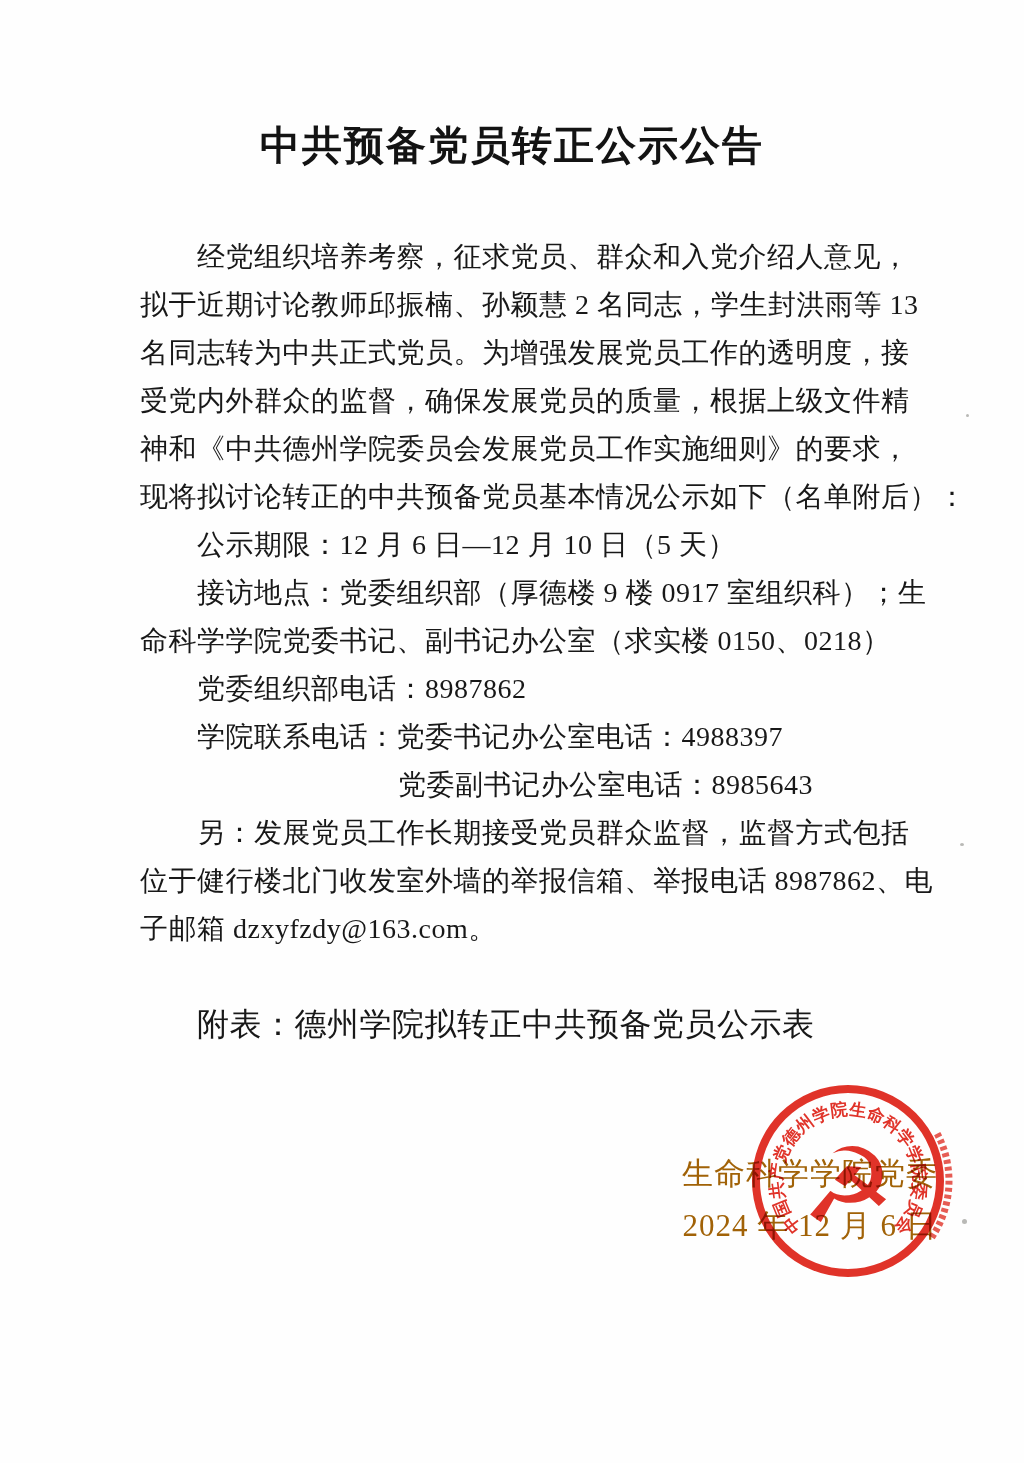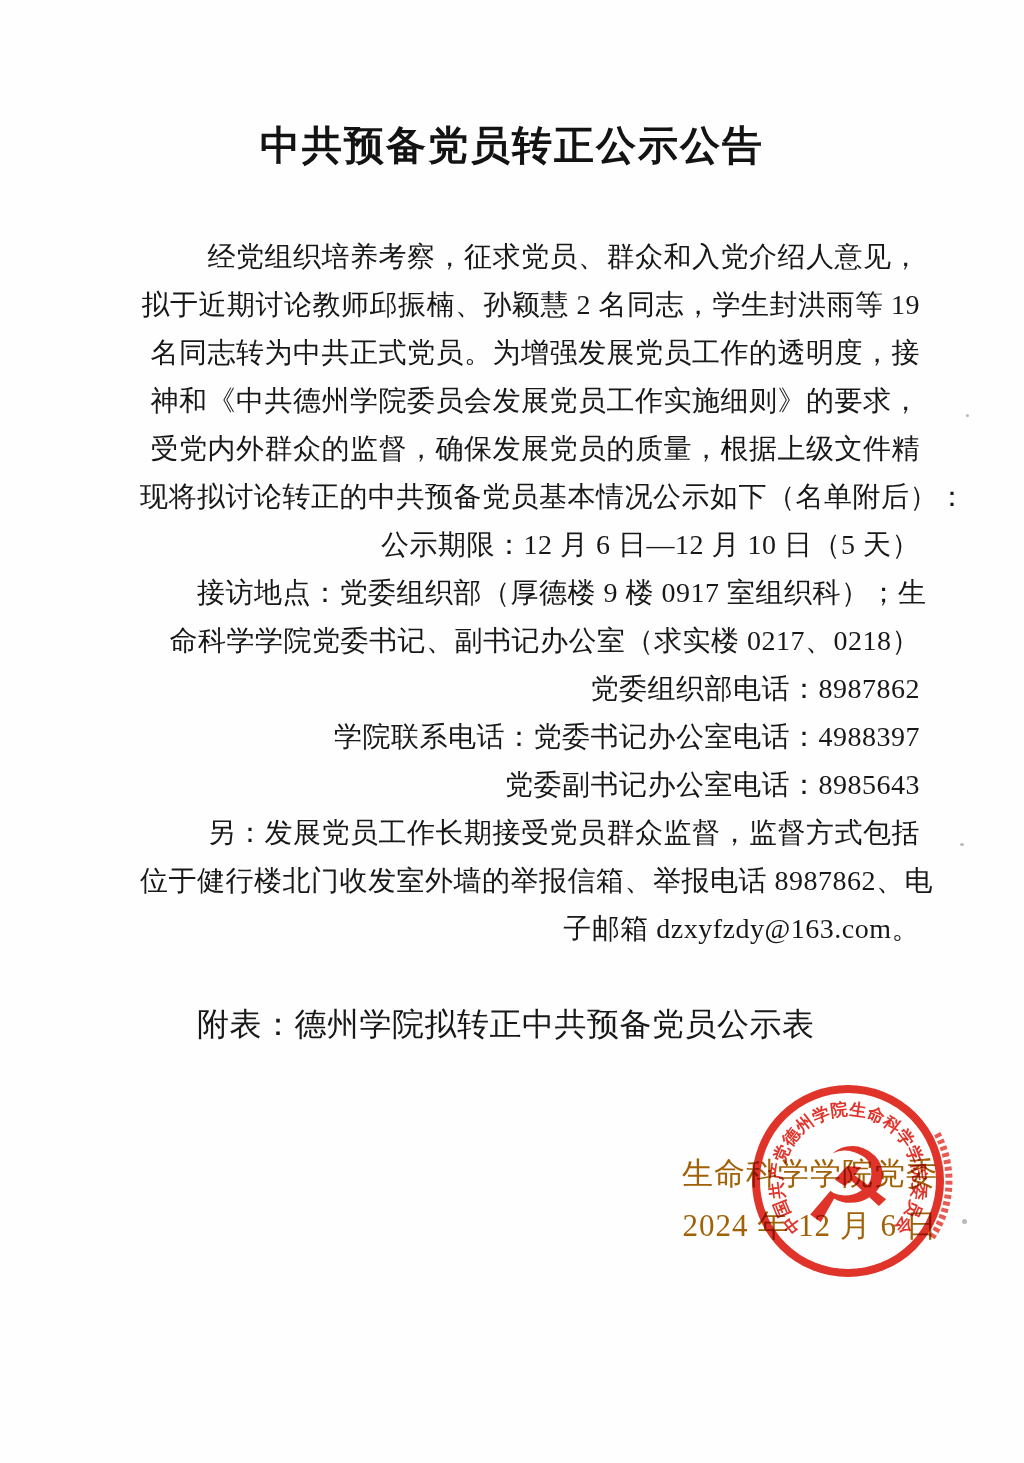--- a/index.html
+++ b/index.html
@@ -27,21 +27,20 @@
     color: #131313;
   }
   .doc-body {
     position: absolute;
     top: 233px;
     left: 140px;
     width: 780px;
     font-size: 28px;
     line-height: 48px;
     letter-spacing: 0.5px;
-    text-align: right;
   }
   .line {
     white-space: nowrap;
     height: 48px;
   }
   .indent-0 { padding-left: 0; }
   .indent-2 { padding-left: 57px; }
   .indent-9 { padding-left: 258px; }
   .attachment-line {
     position: absolute;
@@ -96,28 +95,28 @@
 </style>
 </head>
 <body>
 
 <div class="page">
 
   <h1 class="doc-title">中共预备党员转正公示公告</h1>
 
   <div class="doc-body">
       <div class="line indent-2">经党组织培养考察，征求党员、群众和入党介绍人意见，</div>
-      <div class="line indent-0">拟于近期讨论教师邱振楠、孙颖慧 2 名同志，学生封洪雨等 19</div>
+      <div class="line indent-0">拟于近期讨论教师邱振楠、孙颖慧 2 名同志，学生封洪雨等 13</div>
       <div class="line indent-0">名同志转为中共正式党员。为增强发展党员工作的透明度，接</div>
+      <div class="line indent-0">受党内外群众的监督，确保发展党员的质量，根据上级文件精</div>
       <div class="line indent-0">神和《中共德州学院委员会发展党员工作实施细则》的要求，</div>
-      <div class="line indent-0">受党内外群众的监督，确保发展党员的质量，根据上级文件精</div>
       <div class="line indent-0">现将拟讨论转正的中共预备党员基本情况公示如下（名单附后）：</div>
       <div class="line indent-2">公示期限：12 月 6 日—12 月 10 日（5 天）</div>
       <div class="line indent-2">接访地点：党委组织部（厚德楼 9 楼 0917 室组织科）；生</div>
-      <div class="line indent-0">命科学学院党委书记、副书记办公室（求实楼 0217、0218）</div>
+      <div class="line indent-0">命科学学院党委书记、副书记办公室（求实楼 0150、0218）</div>
       <div class="line indent-2">党委组织部电话：8987862</div>
       <div class="line indent-2">学院联系电话：党委书记办公室电话：4988397</div>
       <div class="line indent-9">党委副书记办公室电话：8985643</div>
       <div class="line indent-2">另：发展党员工作长期接受党员群众监督，监督方式包括</div>
       <div class="line indent-0">位于健行楼北门收发室外墙的举报信箱、举报电话 8987862、电</div>
       <div class="line indent-0">子邮箱 dzxyfzdy@163.com。</div>
     </div>
 
   <div class="attachment-line">附表：德州学院拟转正中共预备党员公示表</div>
 

